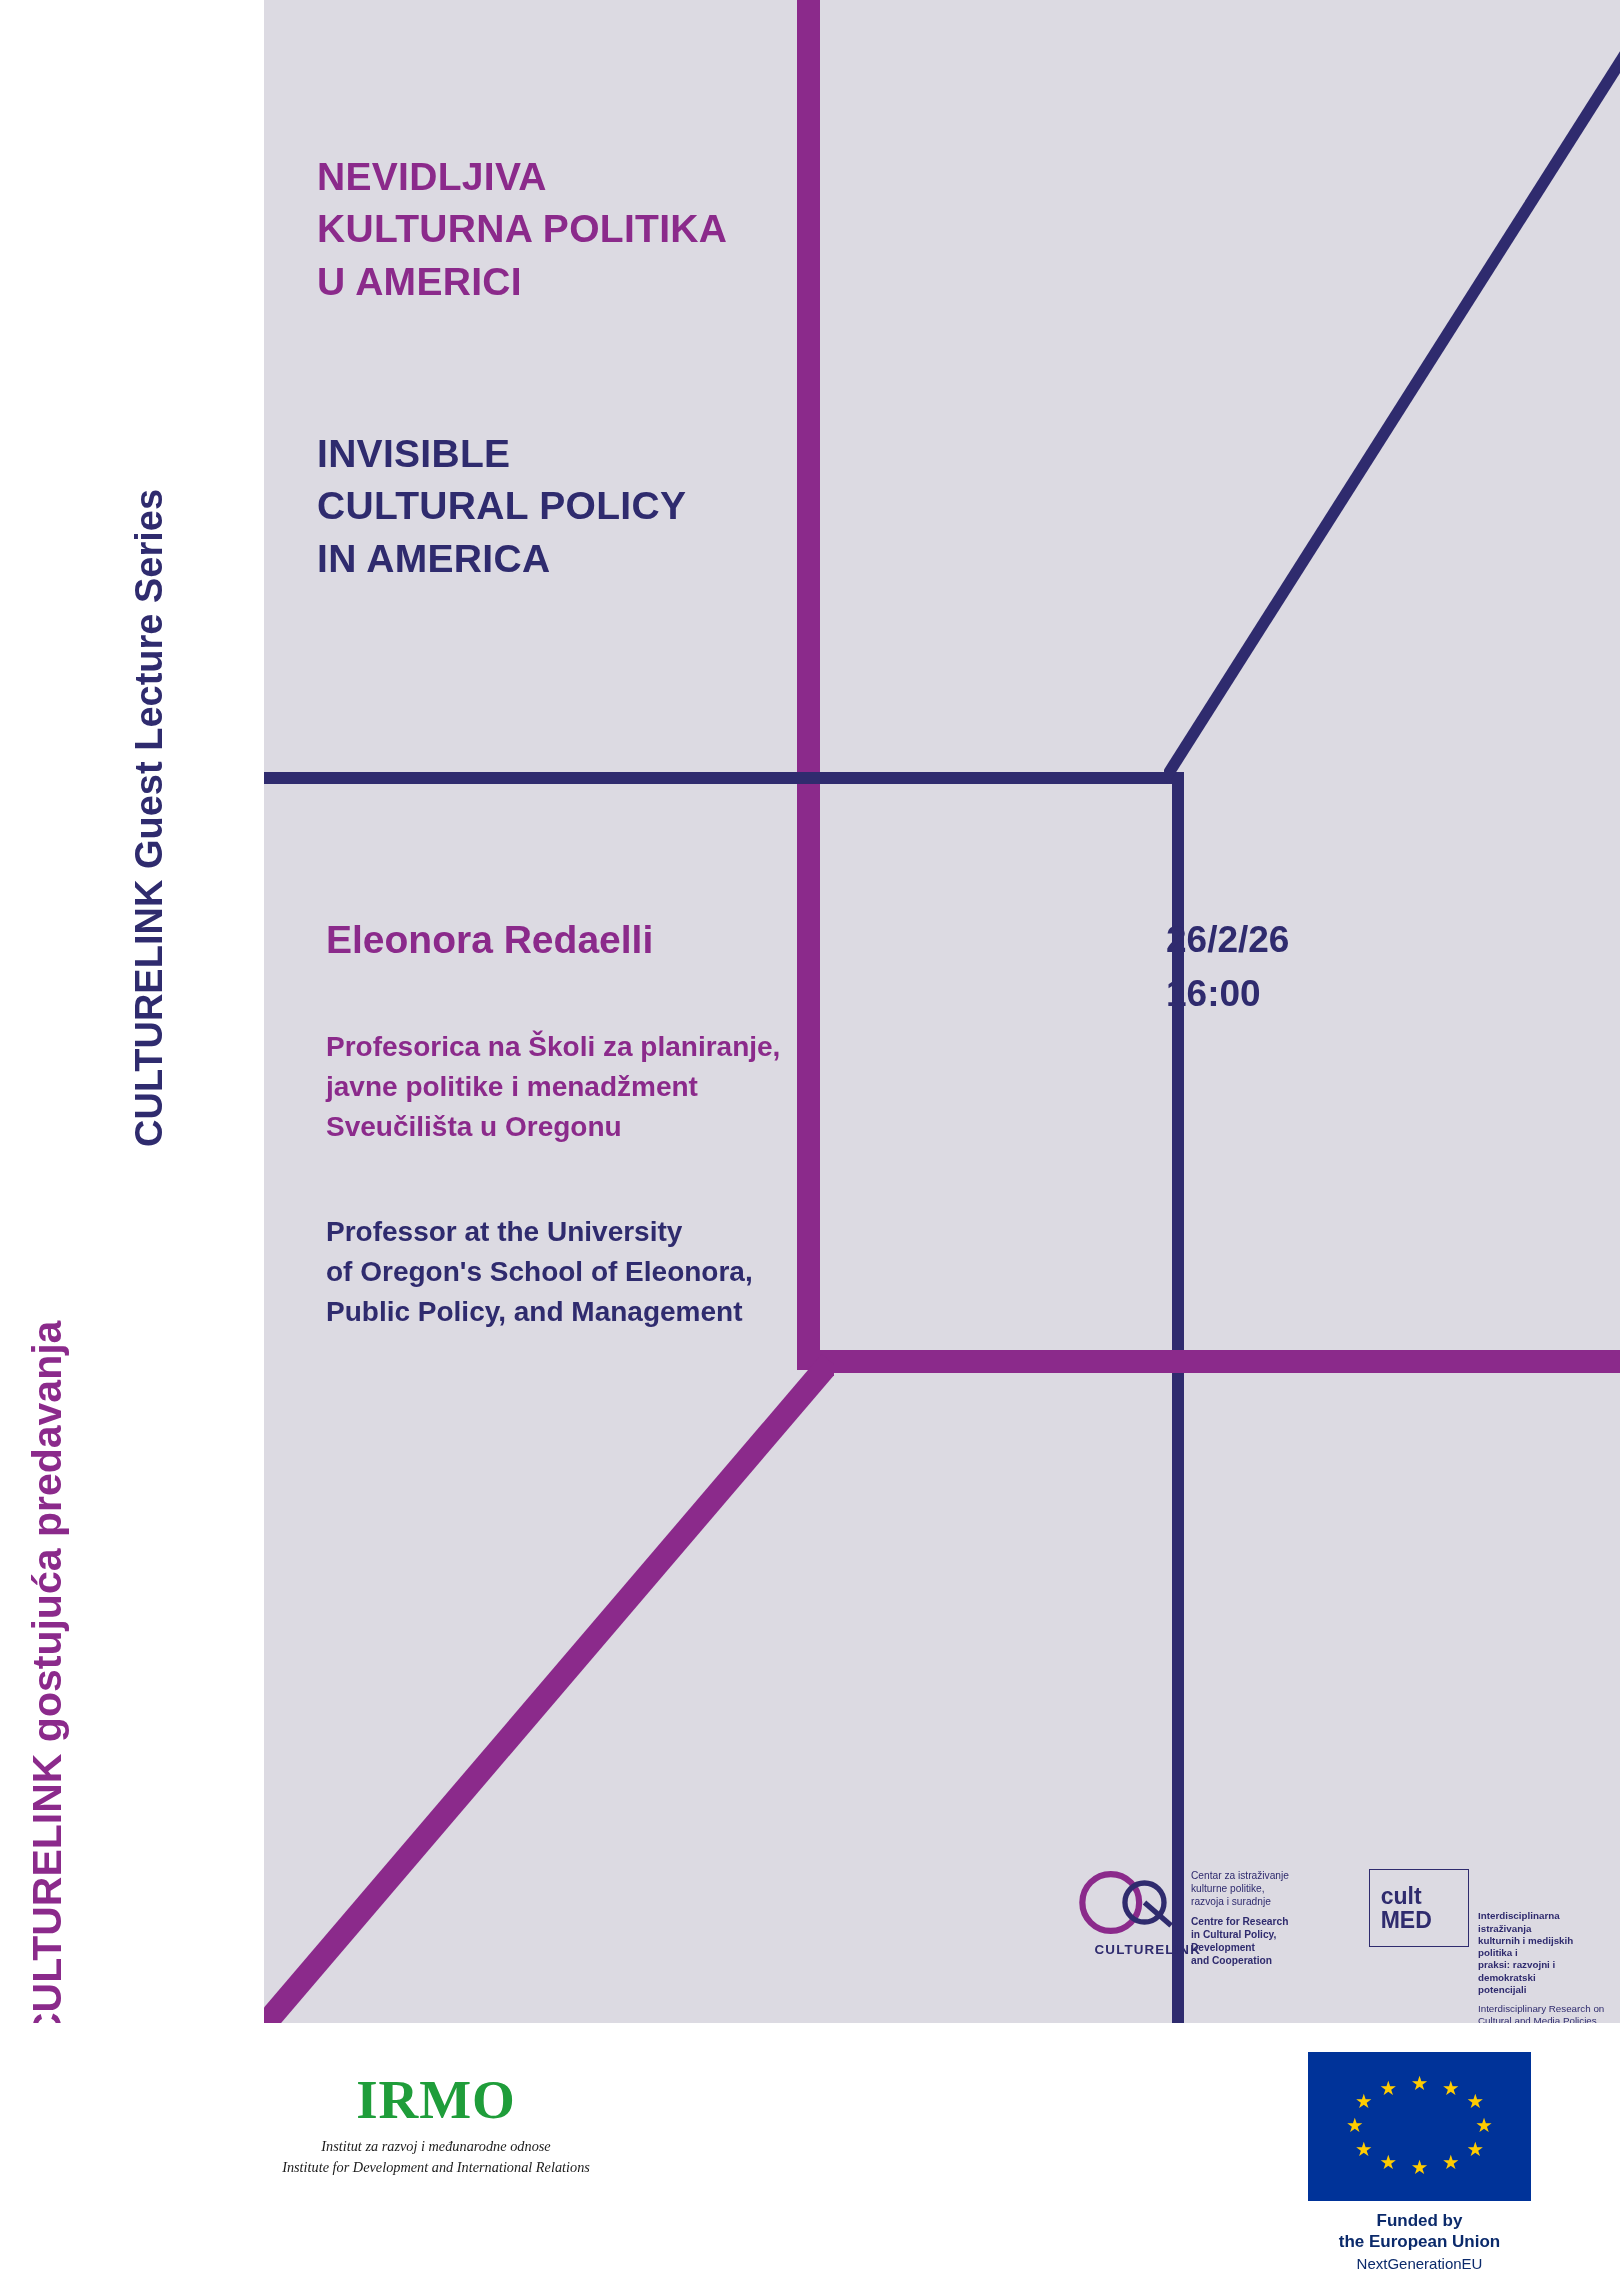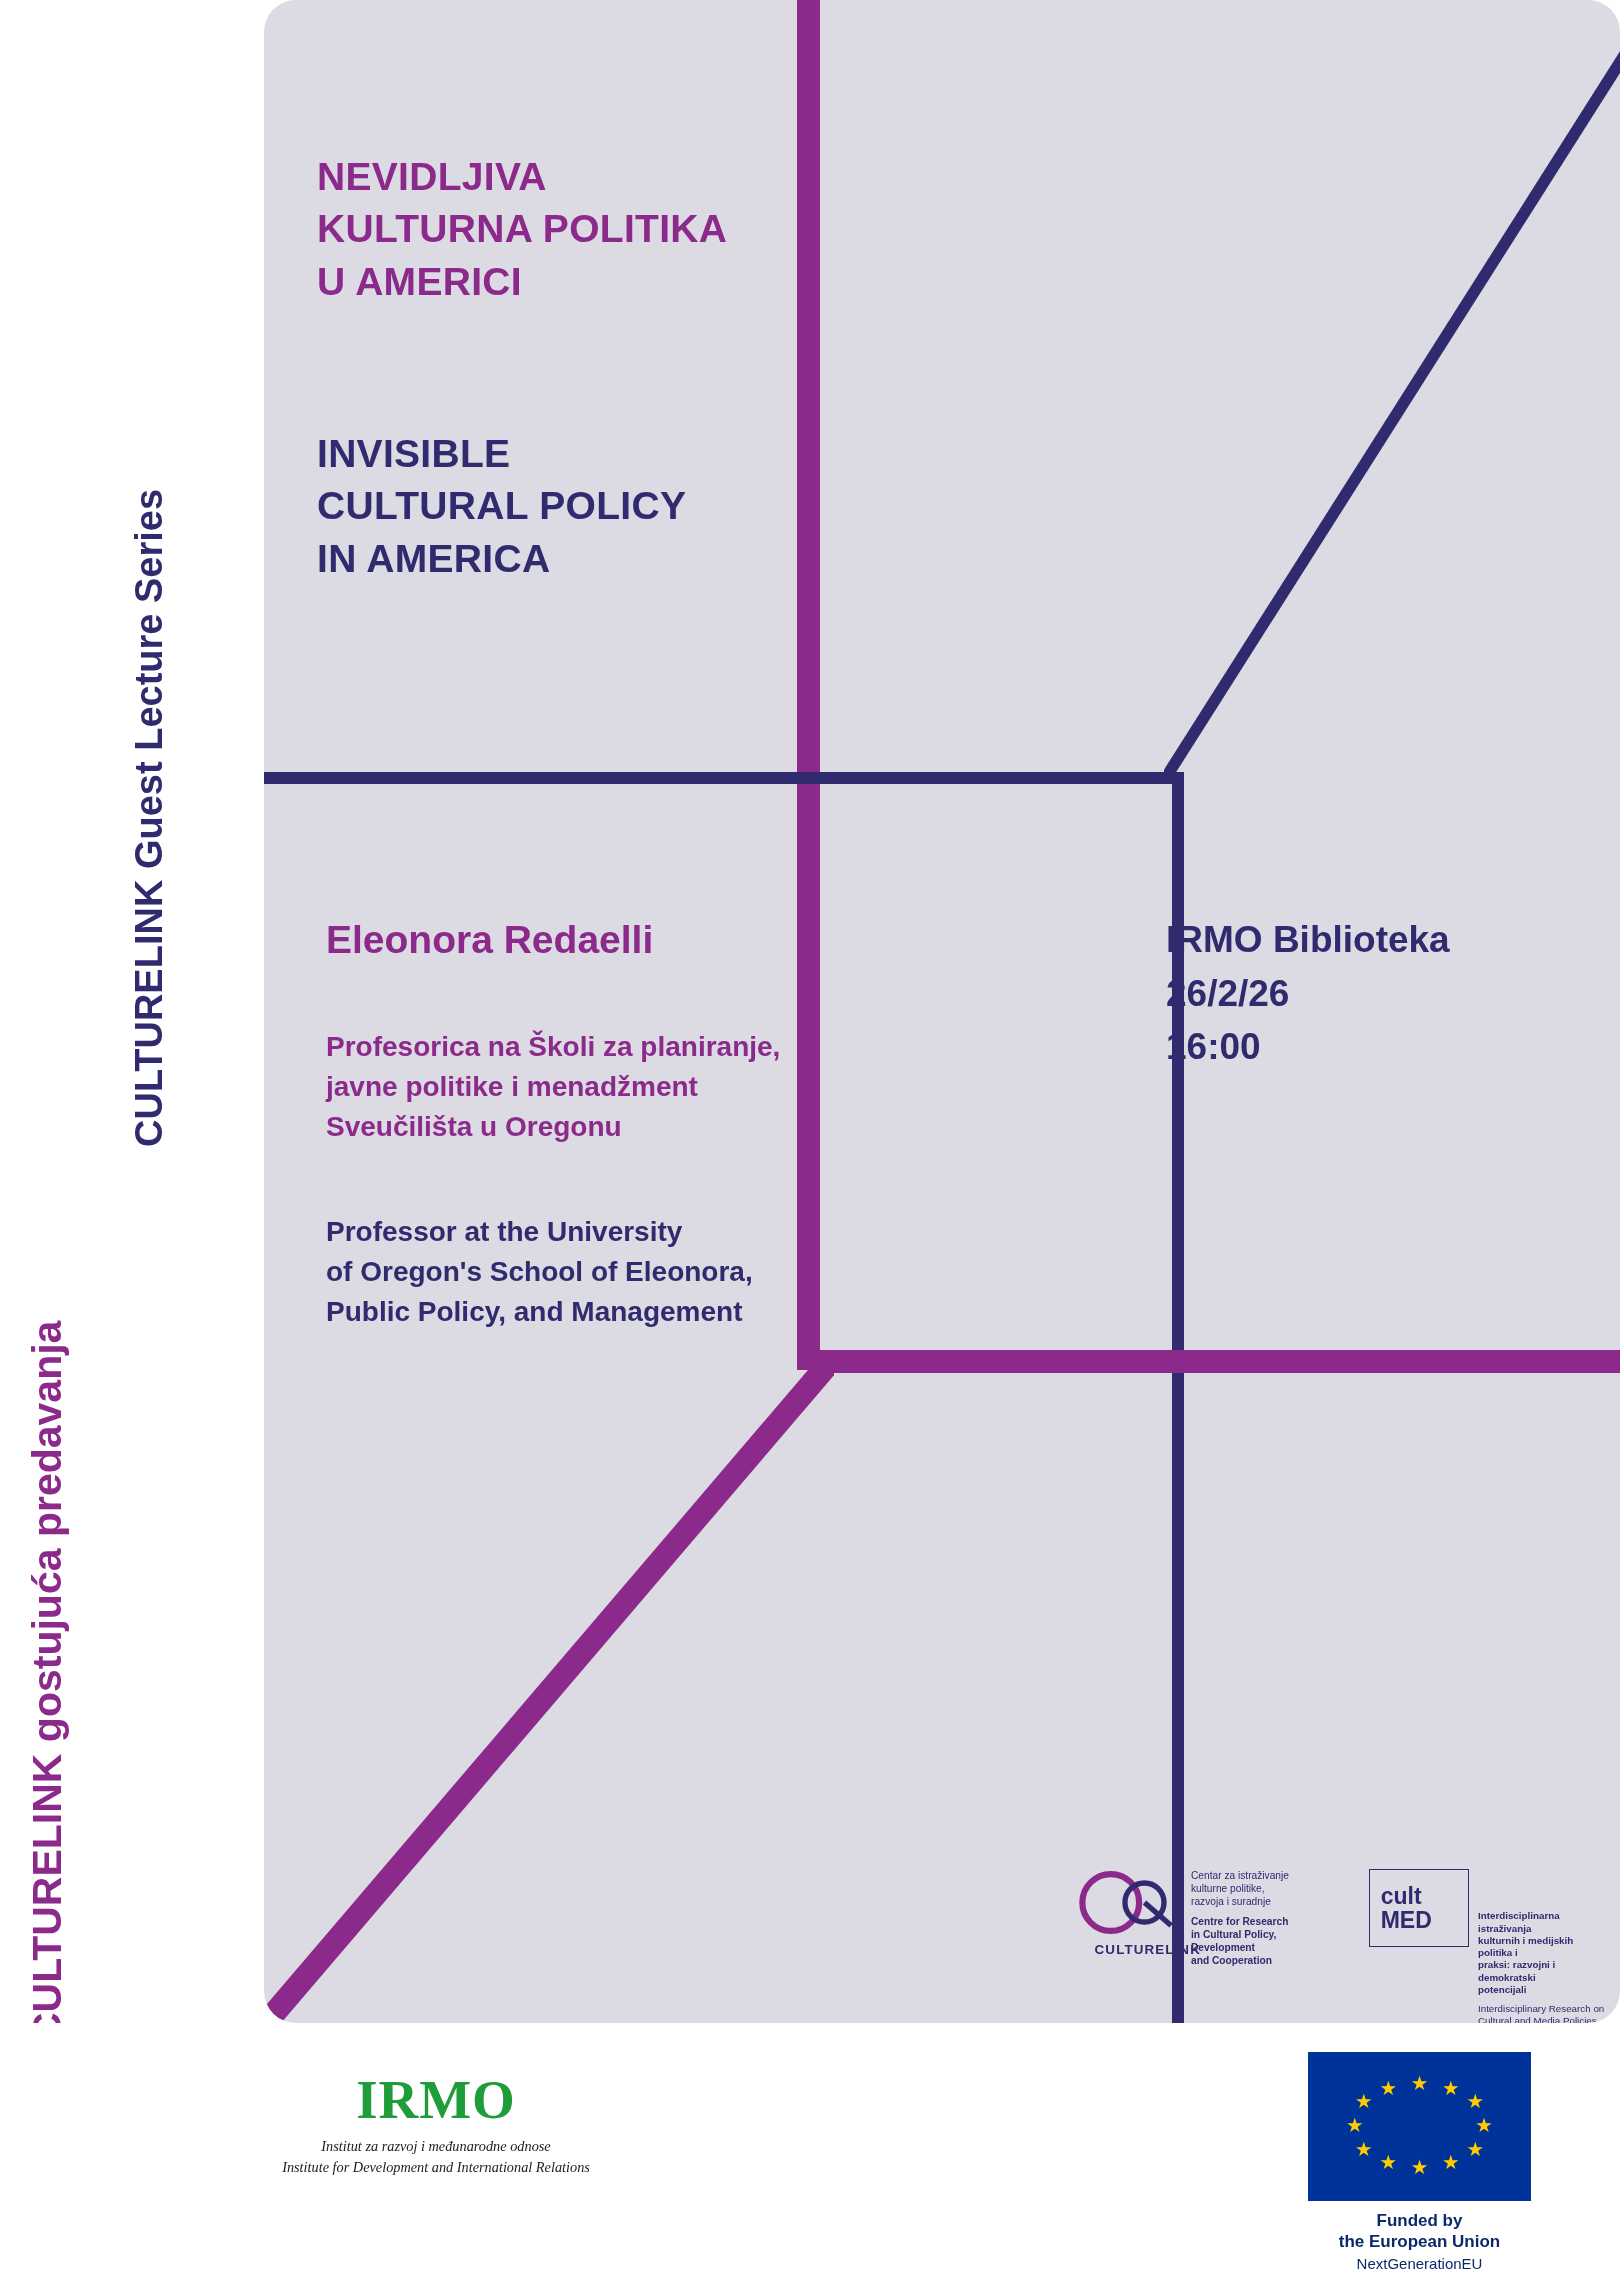--- a/index.html
+++ b/index.html
@@ -49,21 +49,20 @@
     transform: rotate(-90deg) translate(-2001px, 0px);
   }
 
   
   .panel {
     position: absolute;
     left: 264px; top: 0;
     width: 1356px; height: 2023px;
     background: #dcdae2;
     overflow: hidden;
-    border-radius: 32px;
   }
 
   
   .line { position: absolute; }
 
   
   .ln-purple-vert {
     left: 533px; top: -9px;
     width: 23px; height: 1379px;
     background: #8b2a8b;
@@ -298,21 +297,20 @@
 
     <div class="speaker-name">Eleonora Redaelli</div>
     <div class="speaker-hr" style="white-space: pre-line;">Profesorica na Školi za planiranje,
 javne politike i menadžment
 Sveučilišta u Oregonu</div>
     <div class="speaker-en" style="white-space: pre-line;">Professor at the University
 of Oregon's School of Eleonora,
 Public Policy, and Management</div>
 
     <div class="venue">
-      <div>IRMO Biblioteka</div>
       <div>26/2/26</div>
       <div>16:00</div>
     </div>
 
     <div class="logos-row">
 
       <div class="culturelink-logo">
         <div class="cl-mark">
           <svg width="107" height="71" viewBox="0 0 120 80">
             <circle cx="40" cy="40" r="32" fill="none" stroke="#8b2a8b" stroke-width="7"></circle>

